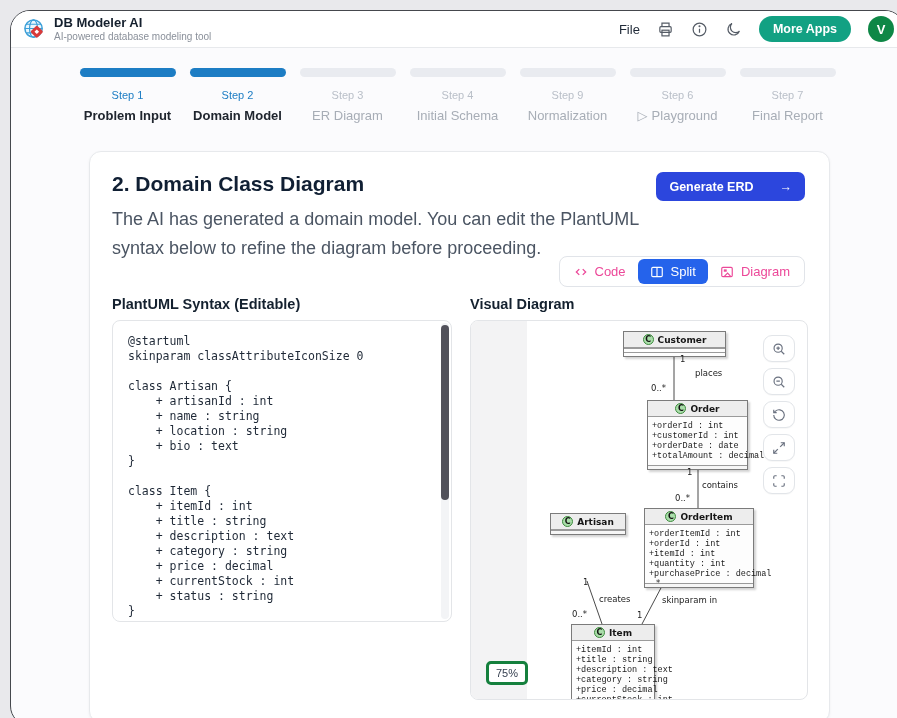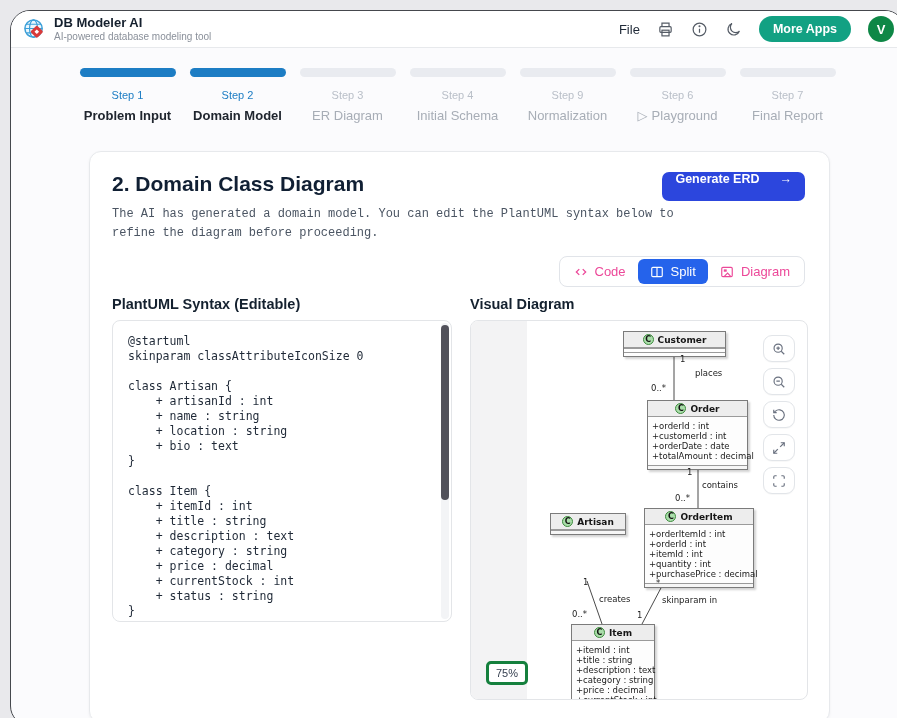--- a/index.html
+++ b/index.html
@@ -24,22 +24,22 @@
   .step-bar { width:96px; height:9px; border-radius:6px; background:#e9ebf0; }
   .step.active .step-bar { background:#1d7dc4; }
   .step-num { margin-top:12px; font-size:11px; font-weight:normal; color:#b9bfc8; }
   .step.active .step-num { color:#1d7dc4; }
   .step-label { margin-top:7px; font-size:13px; color:#a7adb6; display:flex; align-items:center; gap:4px; }
   .step.active .step-label { color:#20262f; font-weight:bold; }
 
   
   .card { position:absolute; left:78px; top:140px; width:741px; height:572px; background:#ffffff; border:1px solid #e7e9ec; border-radius:12px; box-shadow:0 1px 3px rgba(16,24,40,.05); }
   .card-title { position:absolute; left:22px; top:20px; font-size:21px; font-weight:bold; color:#101f33; }
-  .generate-btn { position:absolute; right:24px; top:20px; height:29px; background:#2c46dd; color:#fff; border:none; border-radius:7px; font-size:12.5px; font-weight:bold; padding:0 13px; display:flex; align-items:flex-start; gap:20px; cursor:pointer; }
-  .card-desc { position:absolute; left:22px; top:53px; width:580px; font-size:12px; line-height:1.6; color:#4b5563;font-family:Liberation Mono, monospace; }
+  .generate-btn { position:absolute; right:24px; top:20px; height:29px; background:#2c46dd; color:#fff; border:none; border-radius:7px; font-size:12.5px; font-weight:bold; padding:0 13px; display:flex; align-items:center; gap:26px; cursor:pointer; }
+  .card-desc { position:absolute; left:22px; top:53px; width:580px; font-size:18px; line-height:1.6; color:#4b5563; }
 
   .view-toggle { position:absolute; right:24px; top:104px; display:flex; background:#fff; border:1px solid #e1e4e9; border-radius:8px; padding:2px; }
   .toggle-seg { display:flex; align-items:center; gap:7px; font-size:13px; color:#ec4899; padding:5px 12px; border-radius:6px; cursor:pointer; }
   .toggle-seg svg { width:14px; height:14px; }
   .toggle-seg.active { background:#2563eb; color:#fff; }
 
   .pane-title { position:absolute; font-size:14.5px; font-weight:bold; color:#14212f; }
   .pane-title.left { left:22px; top:144px; }
   .pane-title.right { left:380px; top:144px; }
 
@@ -50,21 +50,21 @@
   .vthumb { position:absolute; top:2px; left:0; width:8px; height:175px; border-radius:4px; background:#52525b; cursor:grab; }
 
   
   .diagram { position:absolute; left:380px; top:168px; width:338px; height:380px; background:#ffffff; border:1px solid #e3e5e8; border-radius:8px; overflow:hidden; }
   .gutter { position:absolute; left:0; top:0; bottom:0; width:56px; background:#f3f3f4; }
   .rel-lines { position:absolute; left:0; top:0; }
 
   .uml { position:absolute; background:#fdfdfd; border:1px solid #7b7b7b; box-shadow:1.5px 1.5px 2px rgba(0,0,0,.18); font-family:"DejaVu Sans", sans-serif; }
   .uml-head { display:flex; align-items:center; justify-content:center; gap:4px; height:16px; background:#ededed; border-bottom:1px solid #9a9a9a; font-size:9px; font-weight:bold; color:#161616; }
   .cicon { width:11px; height:11px; border-radius:50%; background:#a9dda9; border:1px solid #3d8b3d; font-size:8px; font-weight:bold; color:#111; display:flex; align-items:center; justify-content:center; line-height:1; }
-  .uml-attrs { padding:4px 4px; }
+  .uml-attrs { padding:4px 4px;font-family:Liberation Mono, monospace; }
   .uml-attrs div { font-size:8.5px; line-height:10px; color:#1a1a1a; white-space:nowrap; }
   .uml-foot { height:4px; border-top:1px solid #9a9a9a; background:#f6f6f6; }
   .uml-empty { height:4px; border-top:1px solid #9a9a9a; }
   .rel-label { position:absolute; font-family:"DejaVu Sans", sans-serif; font-size:8.5px; color:#222; white-space:nowrap; }
 
   .dg-controls { position:absolute; right:12px; top:14px; display:flex; flex-direction:column; gap:6px; }
   .dg-btn { width:32px; height:27px; background:#fff; border:1px solid #e2e5e9; border-radius:9px; display:flex; align-items:center; justify-content:center; color:#6b7280; cursor:pointer; box-shadow:0 1px 1px rgba(0,0,0,.03); }
   .dg-btn svg { width:14px; height:14px; }
   .zoom-badge { position:absolute; left:15px; bottom:14px; background:#fff; border:3px solid #15803d; border-radius:5px; font-size:11px; color:#374151; padding:3px 7px; }
 </style>

